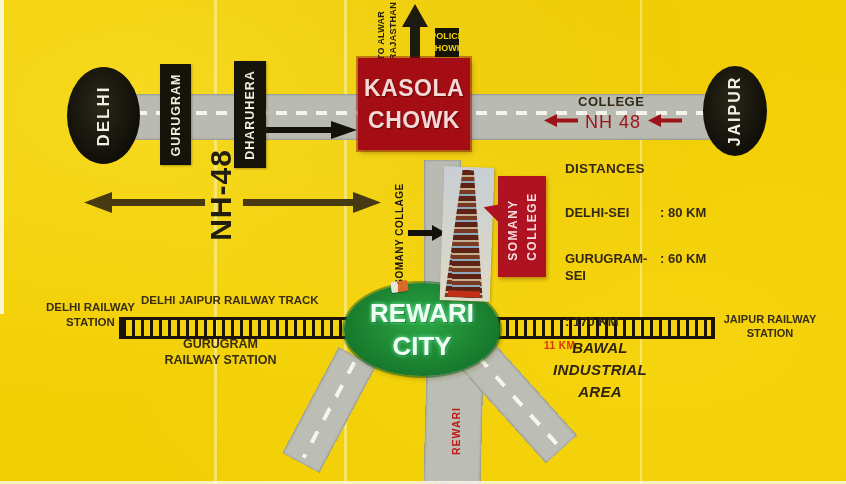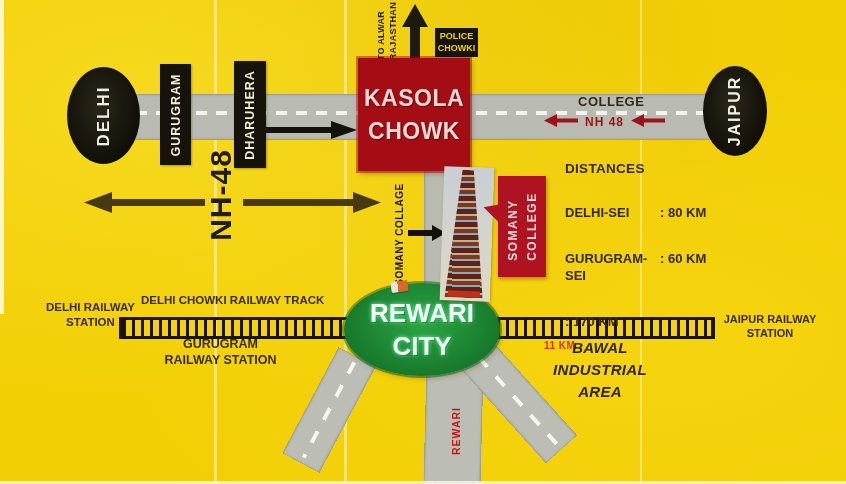--- a/index.html
+++ b/index.html
@@ -51,35 +51,35 @@
   .oval-jaipur .vtext{font-size:16px;}
   .blacksign{background:#16130A;display:flex;align-items:center;justify-content:center;z-index:5;
         box-shadow:1px 1px 2px rgba(80,60,0,.4);}
   .blacksign .vtext{transform:rotate(-90deg);color:#F2ECD8;font-weight:bold;font-size:12.5px;letter-spacing:1px;white-space:nowrap;}
   .sign-gurugram{left:160px;top:64px;width:31px;height:101px;}
   .sign-dharuhera{left:234px;top:61px;width:32px;height:107px;}
 
   .nh48-vert{left:194px;top:140px;width:54px;height:110px;display:flex;align-items:center;justify-content:center;z-index:4;}
   .nh48-vert span{transform:rotate(-90deg);font-size:30px;font-weight:bold;color:#211D0F;white-space:nowrap;letter-spacing:1px;}
 
-  .kasola{left:358px;top:58px;width:112px;height:113px;background:#A30D13;z-index:5;
+  .kasola{left:358px;top:58px;width:112px;height:92px;background:#A30D13;z-index:5;
           display:flex;align-items:center;justify-content:center;text-align:center;
           box-shadow:0 0 0 2px rgba(140,10,15,.45), 2px 3px 5px rgba(90,40,0,.35);}
   .kasola .t{color:#F5D9D6;font-size:23px;font-weight:bold;line-height:1.4;letter-spacing:.5px;text-shadow:1px 1px 1px rgba(70,0,0,.65);}
 
-  .police{left:435px;top:28px;width:43px;height:29px;background:#16130A;z-index:5;
+  .police{left:435px;top:28px;width:24px;height:29px;background:#16130A;z-index:5;
           display:flex;align-items:center;justify-content:center;text-align:center;}
   .police .t{color:#EFD303;font-size:9px;font-weight:bold;line-height:1.3;}
 
   .toalwar{left:370px;top:0px;width:34px;height:62px;display:flex;align-items:center;justify-content:center;z-index:4;}
   .toalwar span{transform:rotate(-90deg);font-size:9px;font-weight:bold;color:#221D0E;line-height:1.35;white-space:pre-line;text-align:left;letter-spacing:.3px;}
 
   .kotputli{left:578px;top:94px;font-size:13px;font-weight:bold;color:#332A17;z-index:4;letter-spacing:.5px;}
   .nh48row{left:544px;top:111px;width:152px;height:22px;display:flex;align-items:center;gap:7px;z-index:4;}
-  .nh48row .t{font-size:12px;font-weight:bold;color:#9C1218;letter-spacing:1px;white-space:nowrap;}
+  .nh48row .t{font-size:18px;font-weight:normal;color:#9C1218;letter-spacing:1px;white-space:nowrap;}
 
   
   .distances{left:565px;top:161px;width:205px;z-index:4;color:#342912;}
   .distances .title{font-size:13.5px;font-weight:bold;margin-bottom:3px;letter-spacing:.3px;}
   .drow{display:flex;font-size:13px;font-weight:bold;line-height:17.5px;margin-top:28px;}
   .drow .lab{width:95px;}
 
   
   .collage-label{left:386px;top:181px;width:26px;height:106px;display:flex;align-items:center;justify-content:center;z-index:4;}
   .collage-label span{transform:rotate(-90deg);font-size:10px;font-weight:bold;color:#1E1708;white-space:nowrap;letter-spacing:.5px;}
@@ -250,21 +250,21 @@
   <div class="abs rewari-oval">
     <div class="t pre">REWARI
 CITY</div>
   </div>
   <div class="abs rewari-road-label">
     <span>REWARI</span>
   </div>
 
   <div class="abs rlabel lbl-delhi-st pre">DELHI RAILWAY
 STATION</div>
-  <div class="abs rlabel lbl-track">DELHI CHOWKI RAILWAY TRACK</div>
+  <div class="abs rlabel lbl-track">DELHI JAIPUR RAILWAY TRACK</div>
   <div class="abs rlabel lbl-ggm-st pre">GURUGRAM
 RAILWAY STATION</div>
   <div class="abs rlabel lbl-jaipur-st pre">JAIPUR RAILWAY
 STATION</div>
   <div class="abs lbl-11km">11 KM</div>
   <div class="abs rlabel lbl-bawal pre">BAWAL
 INDUSTRIAL
 AREA</div>
 
 </div>

